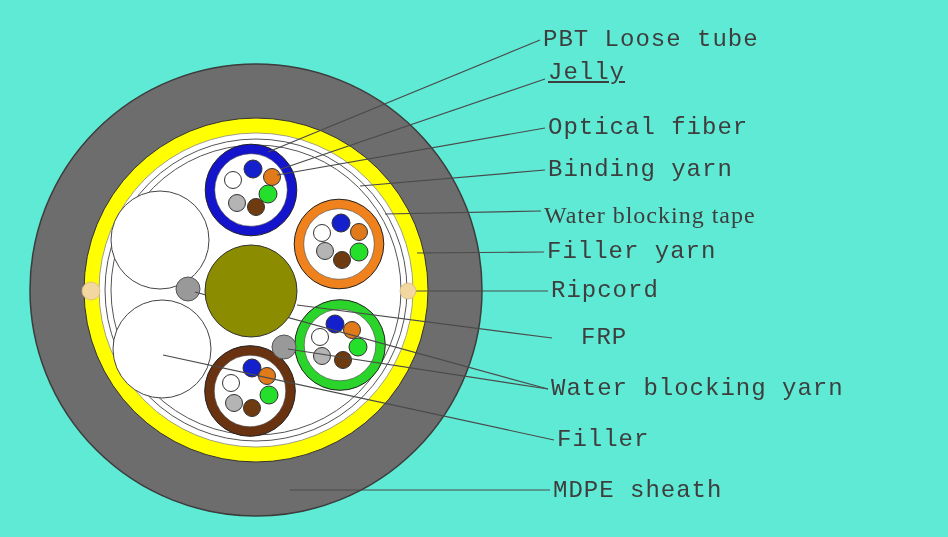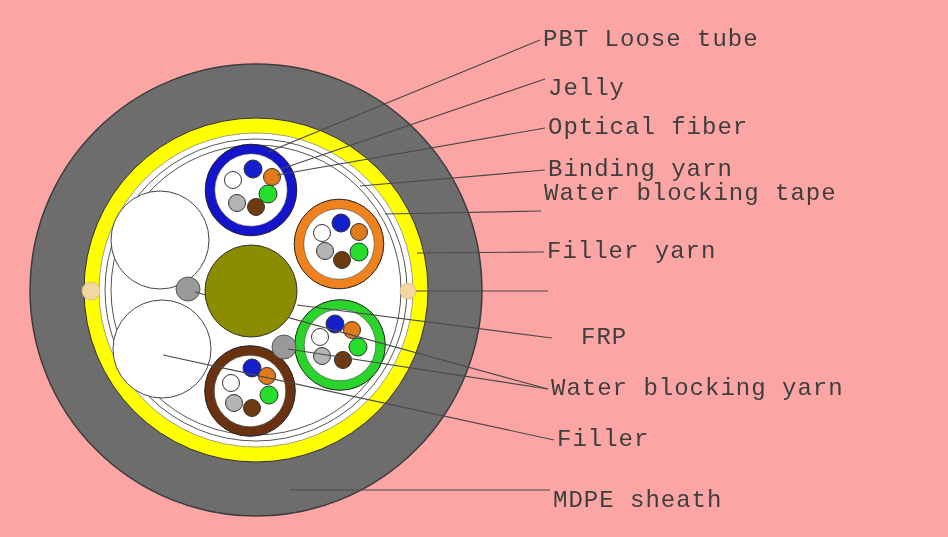--- a/index.html
+++ b/index.html
@@ -1,19 +1,19 @@
 <!DOCTYPE html>
 <html><head>
 <meta charset="utf-8">
 <style>
   html,body{margin:0;padding:0;background:#ffffff;}
   #stage{
     position:relative;
     width:948px;height:537px;
-    background:#fca5a5;
+    background:#5eead4;
     overflow:hidden;
     font-family:"Liberation Mono","DejaVu Sans Mono",monospace;
   }
   #diagram-svg{position:absolute;left:0;top:0;}
   .label{
     position:absolute;
     font-size:24px;
     line-height:26px;
     letter-spacing:1px;
     color:#3e3e3e;
@@ -110,23 +110,24 @@
     <line class="leader" x1="163" y1="355" x2="554" y2="440"></line>
     <line class="leader" x1="290" y1="490" x2="550" y2="490"></line>
 
     <circle cx="251" cy="291" r="46" stroke="#333" stroke-width="1" fill="#8c8c00"></circle>
 
     <circle cx="91" cy="291" r="9" class="ripcord-dot" fill="#f3d7a0"></circle>
     <circle cx="408" cy="291" r="8" class="ripcord-dot" fill="#f3d7a0"></circle>
   </svg>
 
   <div class="label" style="left:543px;top:27px;">PBT Loose tube</div>
-  <div class="label" style="left:548px;top:76px;">Jelly</div>
+  <div class="label" style="left:548px;top:60px;text-decoration:underline;">Jelly</div>
   <div class="label" style="left:548px;top:157px;">Binding yarn</div>
   <div class="label" style="left:548px;top:115px;">Optical fiber</div>
-  <div class="label" style="left:544px;top:181px;">Water blocking tape</div>
+  <div class="label" style="left:544px;top:202px;font-family:Liberation Serif, serif;">Water blocking tape</div>
   <div class="label" style="left:547px;top:239px;">Filler yarn</div>
+  <div class="label" style="left:551px;top:278px;">Ripcord</div>
   <div class="label" style="left:555px;top:325px;margin-left:26px;">FRP</div>
   <div class="label" style="left:551px;top:376px;font-family:Liberation Mono, monospace;">Water blocking yarn</div>
   <div class="label" style="left:557px;top:427px;text-align:center;">Filler</div>
-  <div class="label" style="left:553px;top:478px;margin-top:10px;">MDPE sheath</div>
+  <div class="label" style="left:553px;top:478px;">MDPE sheath</div>
 
 </div>
 
 </body></html>

